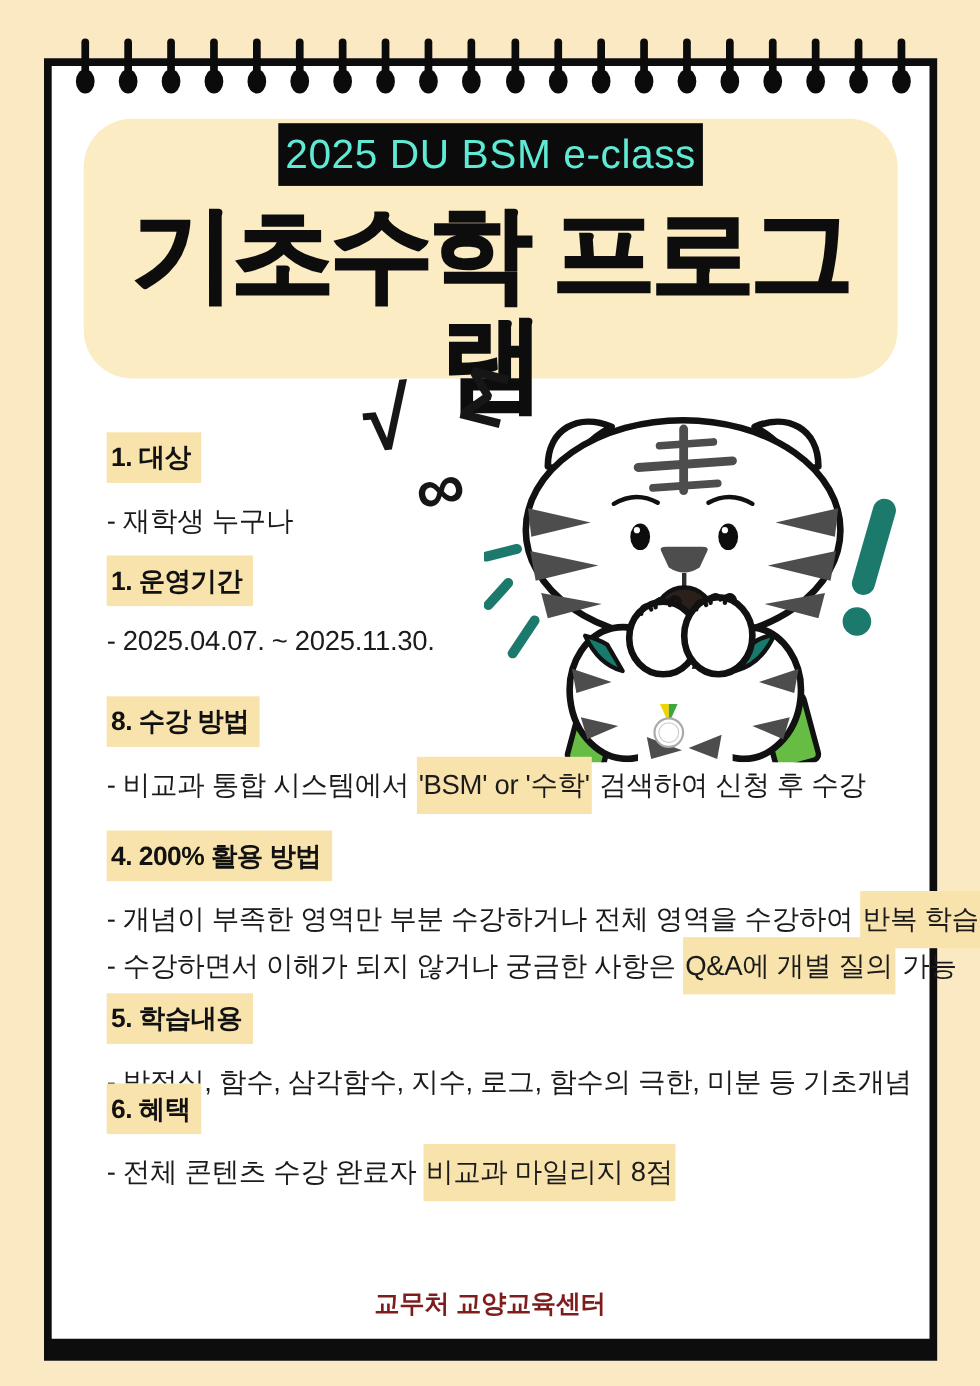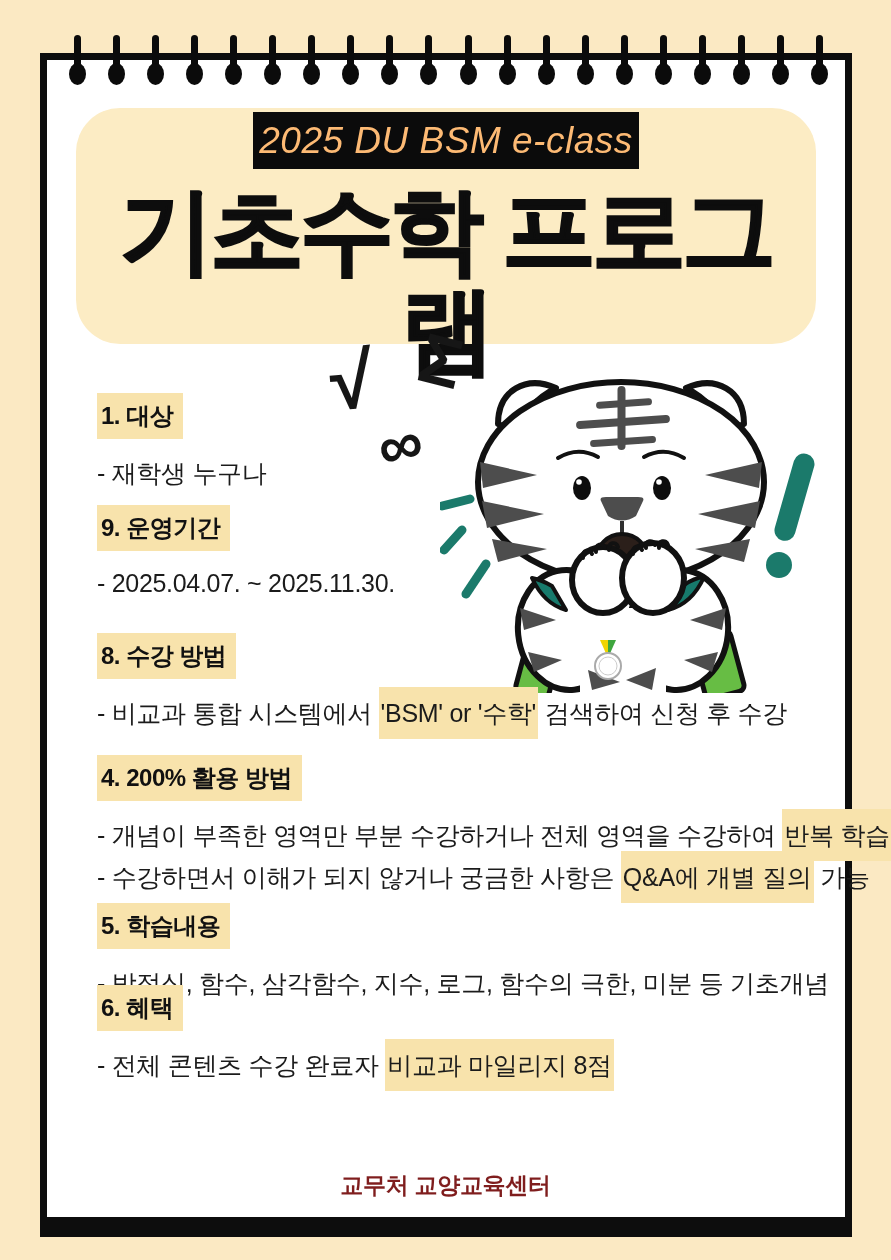--- a/index.html
+++ b/index.html
@@ -18,21 +18,21 @@
   }
   
   .rings{position:absolute;left:0;top:0;width:891px;height:110px;z-index:5;}
   .ring{position:absolute;top:0;width:0;height:0;}
   .ring .stem{position:absolute;left:-3.5px;top:35px;width:7px;height:40px;background:#0b0b0b;border-radius:4px;display:block;}
   .ring .bulb{position:absolute;left:-8.5px;top:63px;width:17px;height:22px;background:#0b0b0b;border-radius:50%;display:block;}
   
   .title-box{position:absolute;left:76px;top:108px;width:740px;height:236px;background:var(--box);border-radius:44px;z-index:1;}
   .banner{
     position:absolute;left:253px;top:112px;width:386px;height:57px;background:#0b0b0b;z-index:2;
-    display:flex;align-items:center;justify-content:center;color:#fdba74;font-size:37px;font-weight:500;letter-spacing:0.5px;font-style:italic;
+    display:flex;align-items:center;justify-content:center;color:#5eead4;font-size:37px;font-weight:500;letter-spacing:0.5px;
   }
   .main-title{
     position:absolute;left:76px;top:182px;width:740px;z-index:2;text-align:center;
     font-size:94px;font-weight:900;letter-spacing:-4px;color:var(--ink);
     -webkit-text-stroke:2px var(--ink);line-height:1.05;
   }
   
   .doodle{position:absolute;z-index:2;color:#161616;font-weight:700;line-height:1;}
   .doodle.sqrt{left:330px;top:342px;font-size:78px;font-weight:600;transform:rotate(-5deg);}
   .doodle.sigma{left:420px;top:326px;font-size:70px;transform:rotate(14deg);}
@@ -245,20 +245,20 @@
         <path d="M 193 196 C 192 188 200 186 202 192"></path>
         <path d="M 206 190 C 205 182 213 181 215 187"></path>
         <path d="M 219 190 C 218 182 226 181 228 187"></path>
       </g>
     </g>
   </svg>
 </div>
 
 <div class="sections">
     <div class="section" style="top: 393px;"><div class="heading">1. 대상</div><div class="line"><span>- 재학생 누구나</span></div></div>
-    <div class="section" style="top: 505px;"><div class="heading">9. 운영기간</div><div class="line"><span>- 2025.04.07. ~ 2025.11.30.</span></div></div>
+    <div class="section" style="top: 505px;"><div class="heading">1. 운영기간</div><div class="line"><span>- 2025.04.07. ~ 2025.11.30.</span></div></div>
     <div class="section" style="top: 633px;"><div class="heading">8. 수강 방법</div><div class="line"><span>- 비교과 통합 시스템에서 </span><span class="hl">'BSM' or '수학'</span><span> 검색하여 신청 후 수강</span></div></div>
     <div class="section" style="top: 755px;"><div class="heading">4. 200% 활용 방법</div><div class="line"><span>- 개념이 부족한 영역만 부분 수강하거나 전체 영역을 수강하여 </span><span class="hl">반복 학습</span></div><div class="line"><span>- 수강하면서 이해가 되지 않거나 궁금한 사항은 </span><span class="hl">Q&amp;A에 개별 질의</span><span> 가능</span></div></div>
     <div class="section" style="top: 903px;"><div class="heading">5. 학습내용</div><div class="line"><span>- 방정식, 함수, 삼각함수, 지수, 로그, 함수의 극한, 미분 등 기초개념</span></div></div>
     <div class="section" style="top: 985px;"><div class="heading">6. 혜택</div><div class="line"><span>- 전체 콘텐츠 수강 완료자 </span><span class="hl">비교과 마일리지 8점</span></div></div>
   </div>
 
 <div class="footer">교무처 교양교육센터</div>
 
 </body></html>

